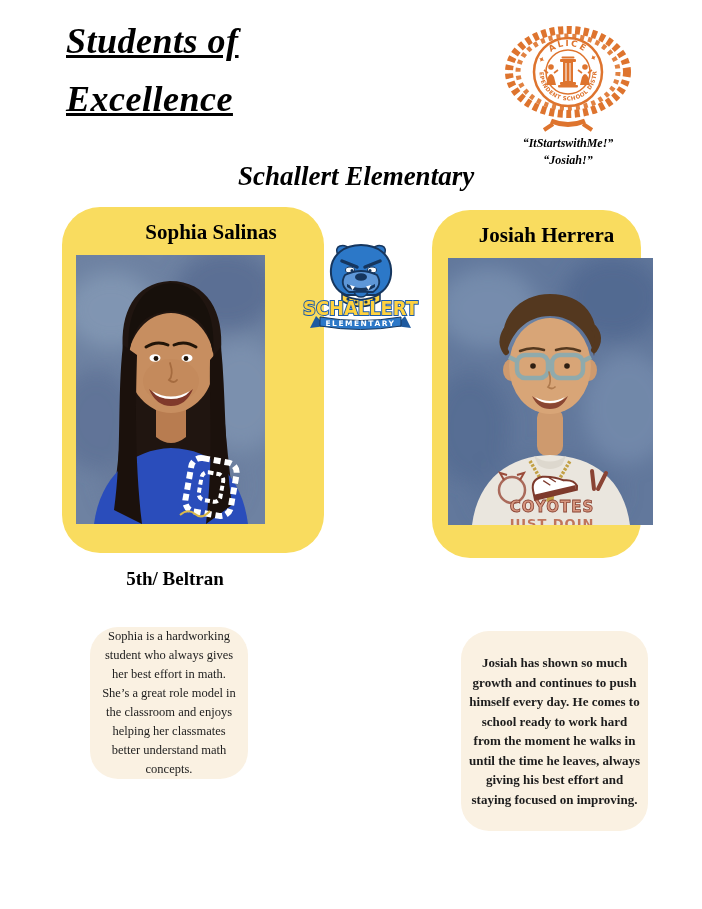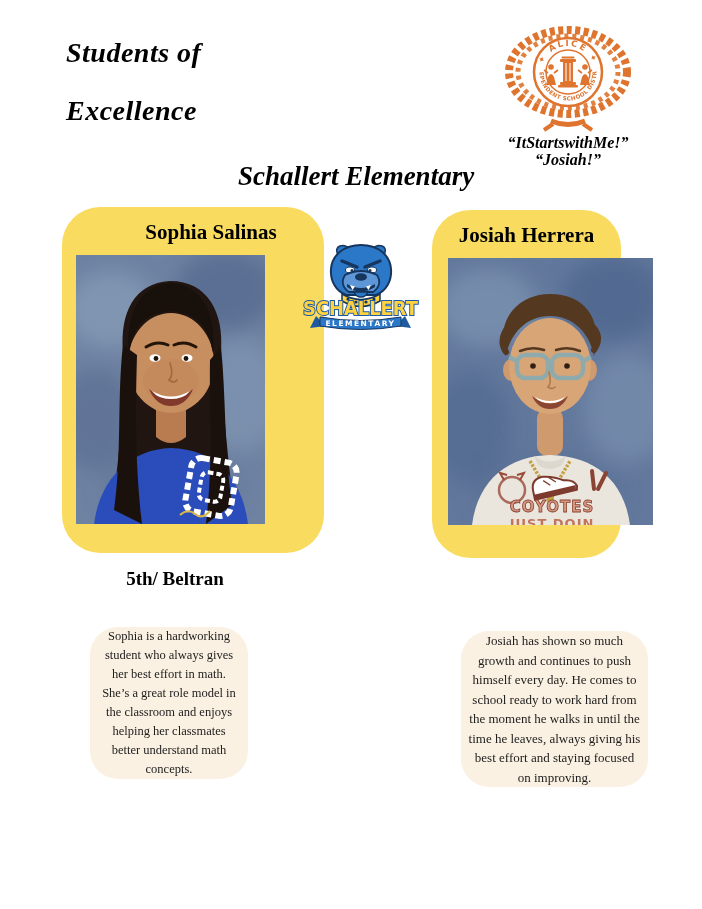--- a/index.html
+++ b/index.html
@@ -3,55 +3,56 @@
 <meta charset="utf-8">
 <title>Students of Excellence</title>
 <style>
   html,body { margin:0; padding:0; background:#ffffff; }
   .page {
     position:relative; width:702px; height:909px; background:#ffffff;
     font-family:"Liberation Serif", serif; color:#000; overflow:hidden;
   }
   
   .title {
-    position:absolute; left:66px; top:24px;
-    font-size:28px; line-height:58px; font-weight:bold; font-style:italic;
+    position:absolute; left:66px; top:12px;
+    font-size:36px; line-height:58px; font-weight:bold; font-style:italic;
     letter-spacing:0.5px;
+    text-decoration:underline;
   }
   
   .district-logo { position:absolute; left:493px; top:18px; width:150px; text-align:center; }
   .district-logo svg { display:block; }
-  .motto { font-weight:bold; font-style:italic; font-size:16px; line-height:16px; margin-top:1px; }
+  .motto { font-weight:bold; font-style:italic; font-size:12px; line-height:16px; margin-top:1px; }
   
   .school-heading {
     position:absolute; left:0; top:161px; width:712px; text-align:center;
     font-size:27px; font-weight:bold; font-style:italic;
   }
   
   .card { position:absolute; background:#F9DC5F; border-radius:38px; text-align:center; }
   .card-left  { left:62px;  top:207px; width:226px; height:346px;padding-left:36px; }
-  .card-right { left:432px; top:210px; width:189px; height:348px; }
+  .card-right { left:432px; top:210px; width:189px; height:348px;padding-left:20px; }
   .student-name { font-size:21px; font-weight:bold; padding-top:13px; }
   .photo { position:absolute; display:block; }
   .photo-left  { left:14px; top:48px; }
   .photo-right { left:16px; top:48px; }
   
   .mascot-logo { position:absolute; left:300px; top:239px; width:121px; height:95px; }
   
   .grade { position:absolute; text-align:center; font-size:19px; font-weight:bold; }
   .grade-left  { left:62px;  width:226px; top:568px; }
   .grade-right { left:432px; width:236px; top:580px; }
   
   .bio {
     position:absolute; background:#FAF1E2; border-radius:28px;
     display:flex; align-items:center; justify-content:center;
     text-align:center; box-sizing:border-box; color:#1c1c1c;
   }
   .bio-left  { left:90px;  top:627px; width:158px; height:152px; font-size:12.5px; line-height:19px; padding:0 9px;border-radius:28px; }
-  .bio-right { left:461px; top:631px; width:187px; height:156px; font-size:13px;   line-height:19.5px; padding:0 7px; }
+  .bio-right { left:461px; top:631px; width:187px; height:200px; font-size:13px;   line-height:19.5px; padding:0 7px;font-weight:bold; }
 </style>
 </head>
 <body>
 
 <div class="page">
 
   <div class="title">
     <div>Students of</div>
     <div>Excellence</div>
   </div>

